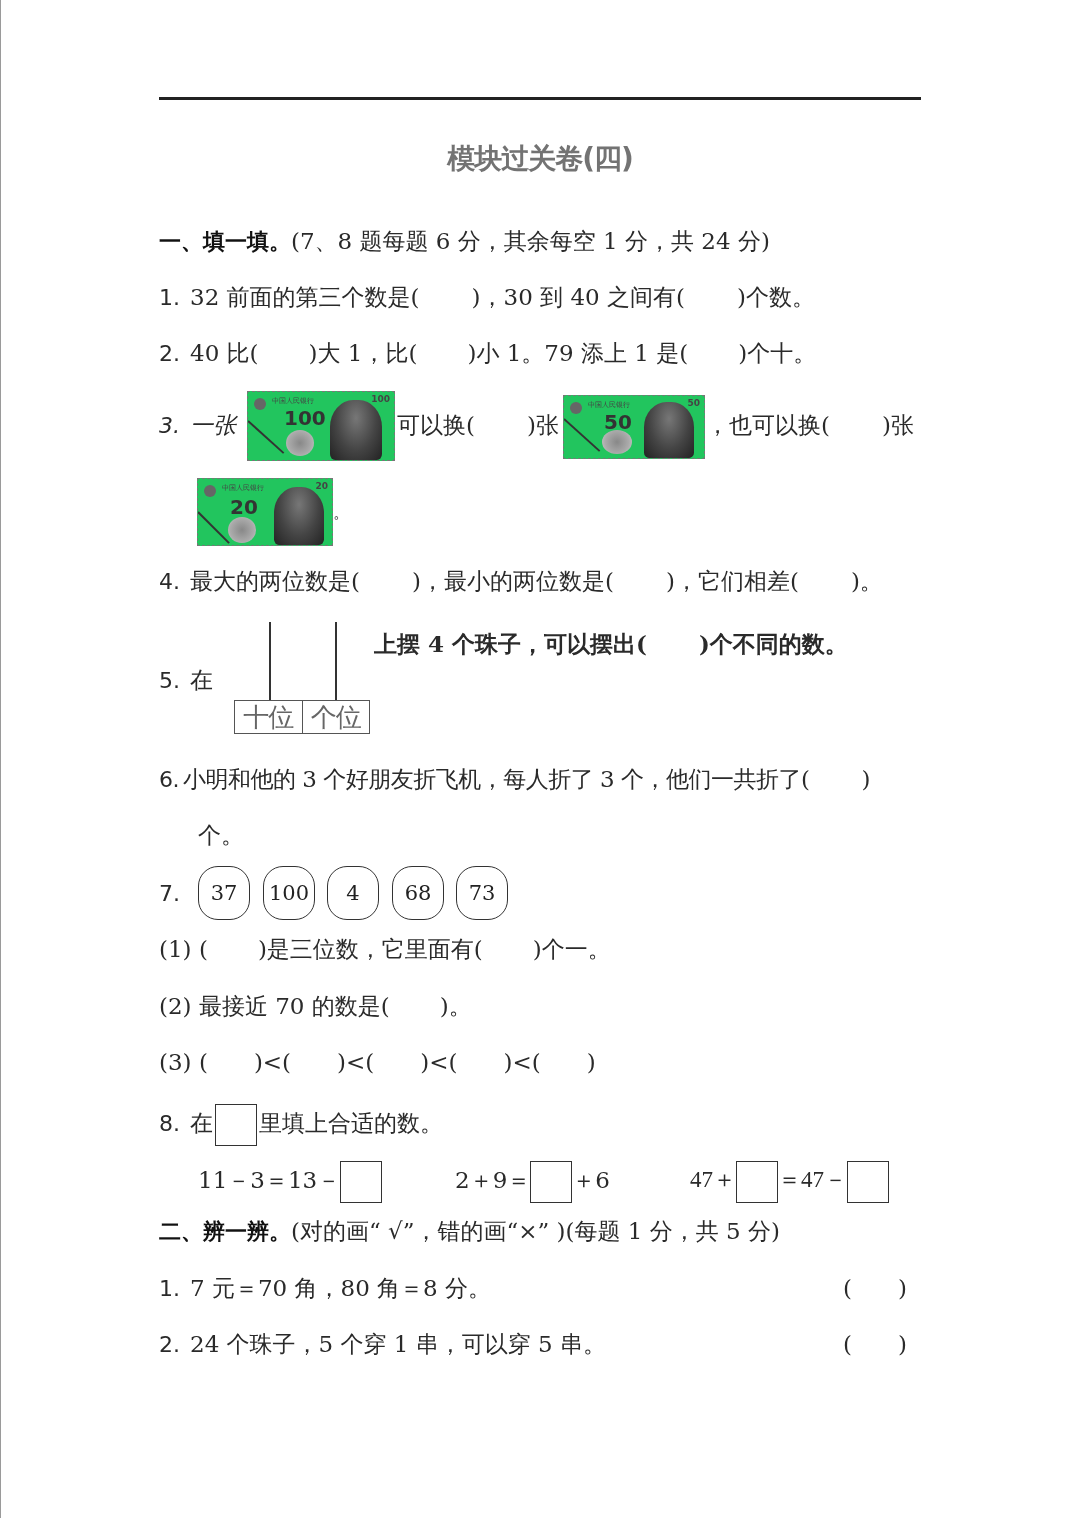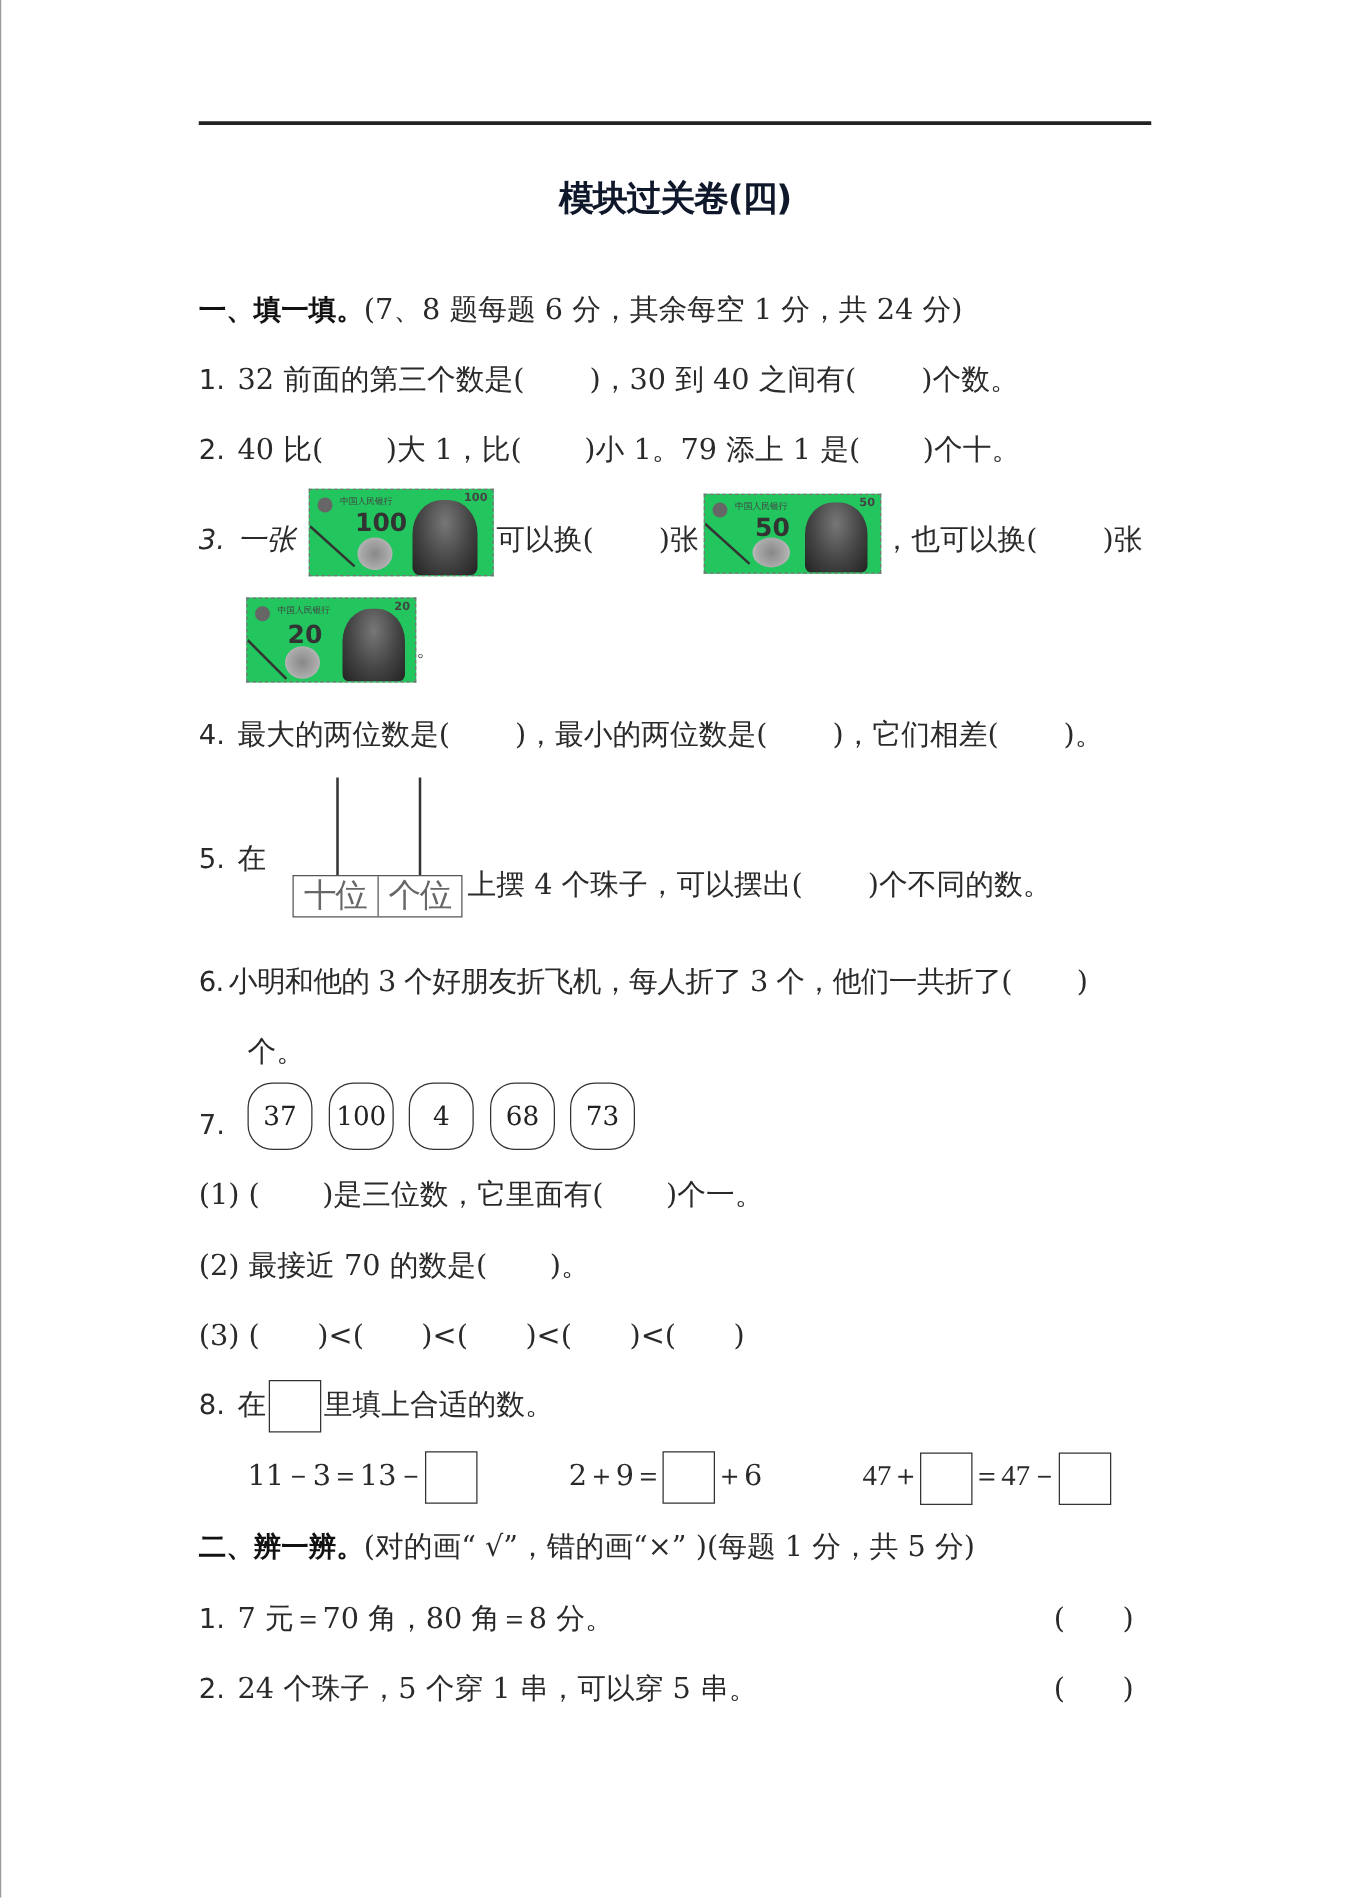--- a/index.html
+++ b/index.html
@@ -4,23 +4,23 @@
 <style>
   html, body { margin: 0; padding: 0; }
   body {
     width: 1080px; height: 1518px; background: #ffffff; position: relative; overflow: hidden;
     font-family: "DejaVu Serif", "Liberation Serif", serif; color: #222;
   }
   .left-edge { position: absolute; left: 0; top: 0; width: 1px; height: 1518px; background: #9a9a9a; }
   .rule { position: absolute; left: 159px; top: 97px; width: 762px; height: 3px; background: #222; }
   .title {
     position: absolute; left: 0; width: 1080px; top: 140px; text-align: center;
-    font-family: "DejaVu Sans", sans-serif; font-weight: bold; font-size: 28px; letter-spacing: -1px; color: #0f172a;
+    font-family: "DejaVu Sans", sans-serif; font-weight: bold; font-size: 28px; letter-spacing: -1px; color: #737373;
   }
-  .line { position: absolute; left: 159px; font-size: 23px; line-height: 40px; white-space: nowrap; color: #2a2a2a; }
+  .line { position: absolute; left: 159px; font-size: 23px; line-height: 26px; white-space: nowrap; color: #2a2a2a; }
   .num { font-family: "DejaVu Sans", sans-serif; font-size: 22px; margin-right: 10px; }
   .sec-head { font-family: "DejaVu Sans", sans-serif; font-weight: bold; font-size: 22px; color: #111; }
   .blank { display: inline-block; }
   .bill {
     position: absolute; border: 1.5px dashed #777; background: #22c55e; overflow: hidden;
   }
   .bill .emblem { position: absolute; left: 6px; top: 6px; width: 12px; height: 12px; border-radius: 50%; background: #666; }
   .bill .bank { position: absolute; left: 24px; top: 4px; font-size: 7px; color: #444; font-family: "DejaVu Sans", sans-serif; }
   .bill .denom { position: absolute; font-family: "DejaVu Sans", sans-serif; font-weight: bold; color: #333; }
   .bill .rosette { position: absolute; border-radius: 50%; background: radial-gradient(circle, #888 0%, #aaa 60%, #ccc 100%); }
@@ -107,21 +107,21 @@
   <span class="num">5.</span><span>在</span>
 </div>
 <div class="abacus">
   <div class="rod" style="left:35px;"></div>
   <div class="rod" style="left:101px;"></div>
   <div class="base">
     <div class="cell">十位</div>
     <div class="cell">个位</div>
   </div>
 </div>
-<div class="line" style="top:688px; left:374px;">
+<div class="line" style="top:631px; left:374px;font-weight:bold;">
   <span>上摆 4 个珠子，可以摆出(</span><span class="blank" style="width:52px"></span><span>)个不同的数。</span>
 </div>
 
 <div class="line" style="top:766px; letter-spacing:-0.5px;">
   <span class="num" style="margin-right:4px;">6.</span><span>小明和他的 3 个好朋友折飞机，每人折了 3 个，他们一共折了(</span><span class="blank" style="width:52px"></span><span>)</span>
 </div>
 <div class="line" style="top:822px; left:198px;">个。</div>
 
 <div class="line" style="top:880px;">
   <span class="num">7.</span>

